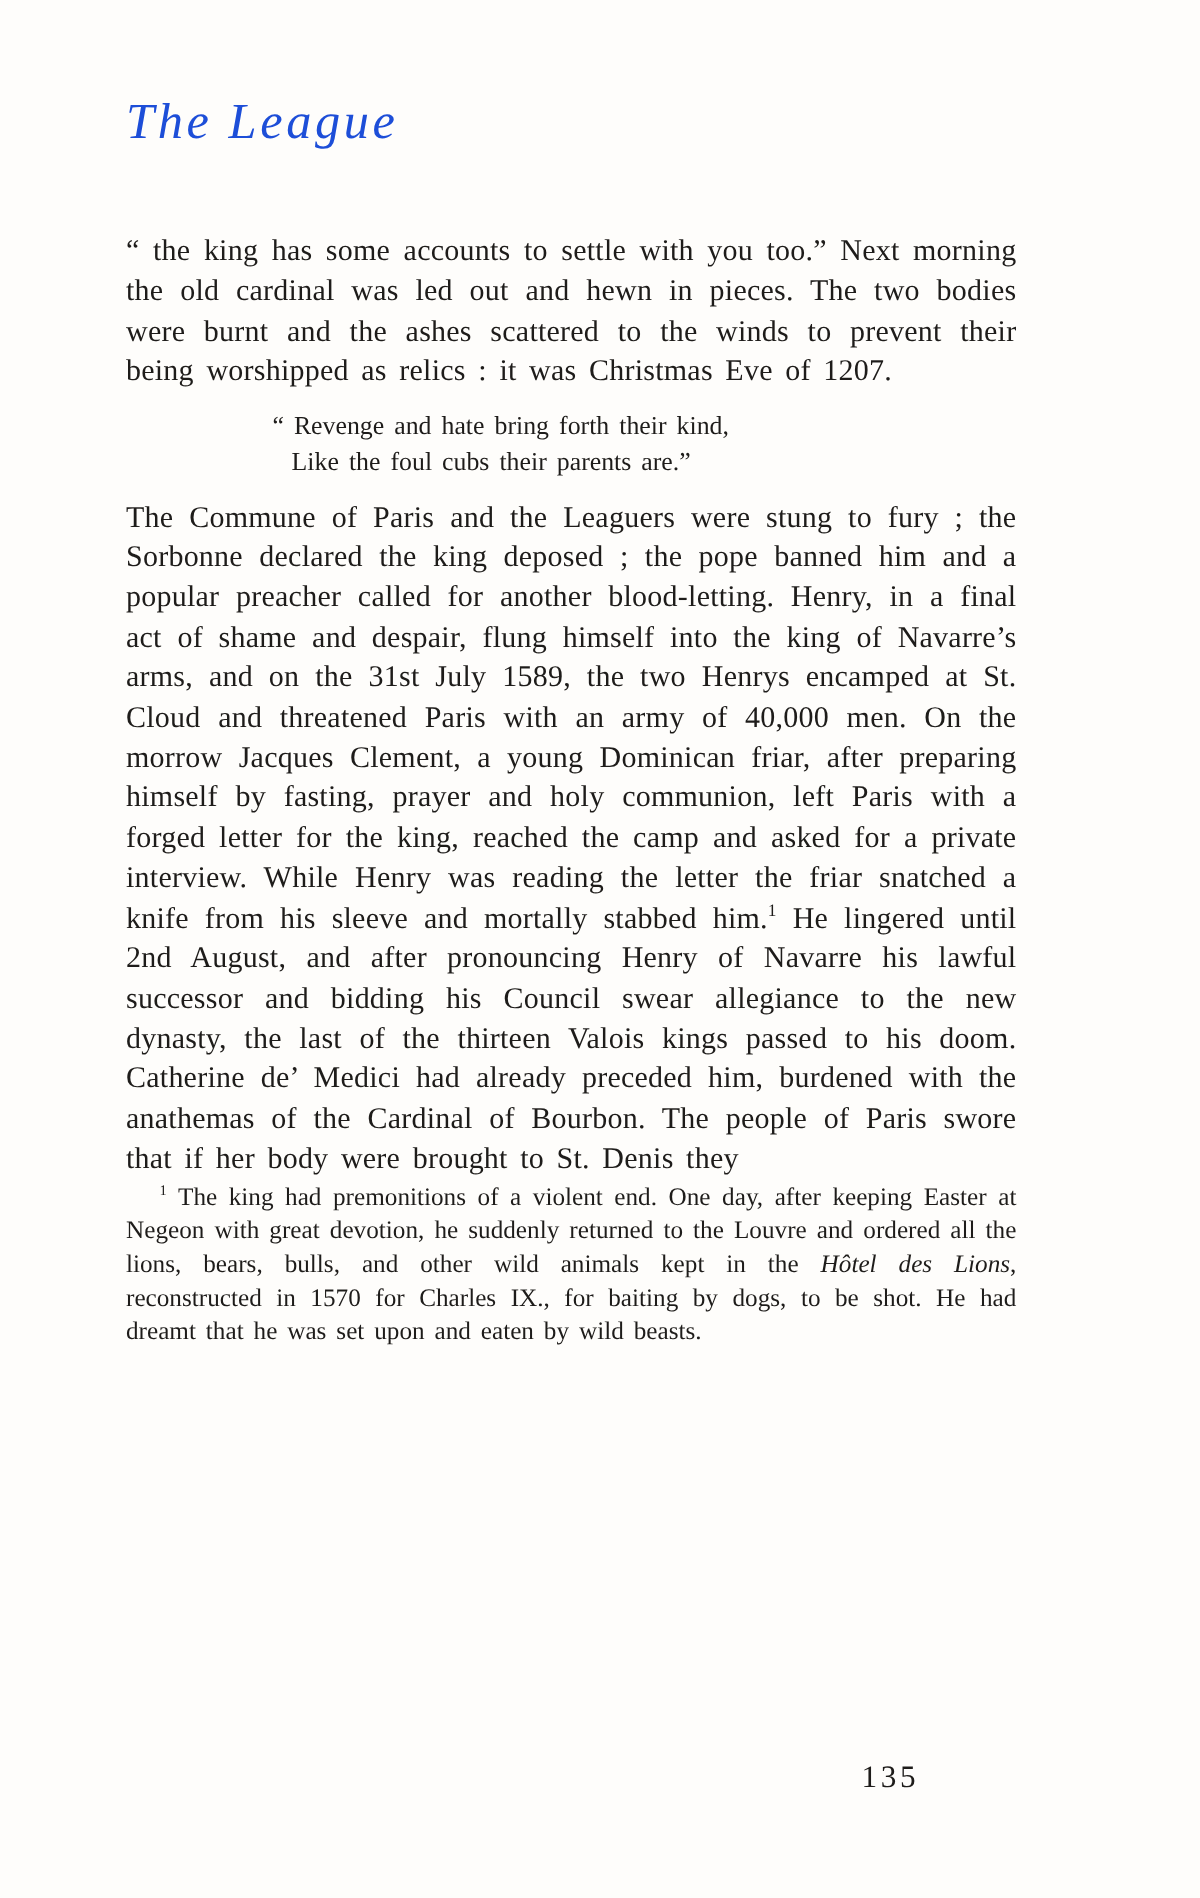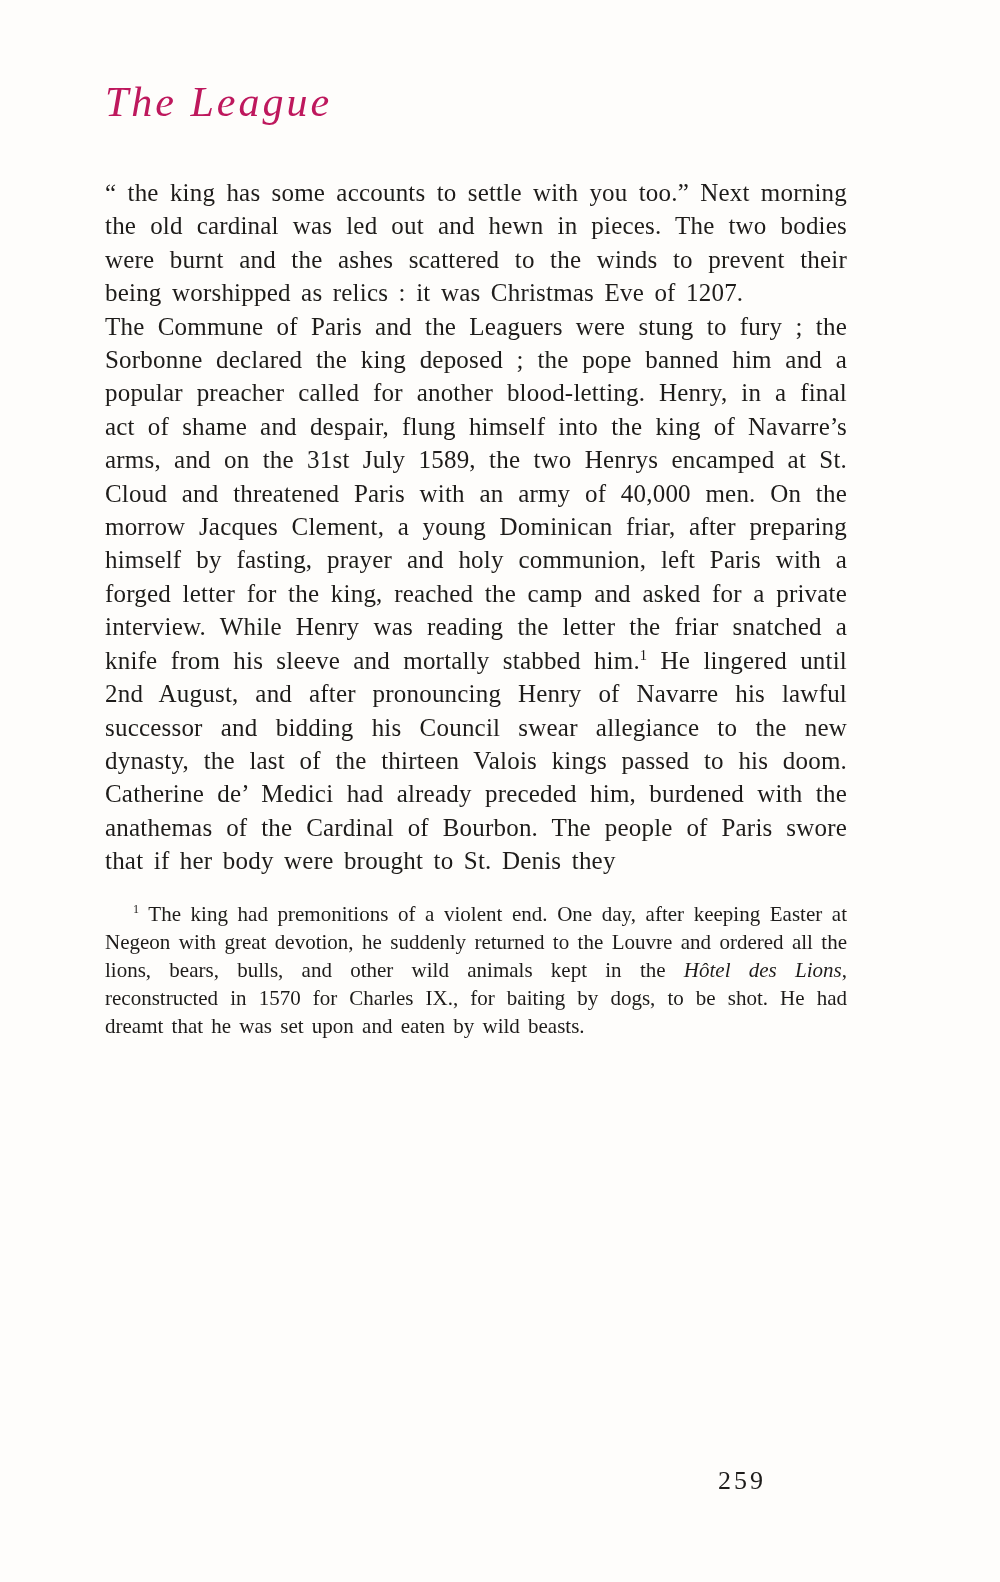--- a/index.html
+++ b/index.html
@@ -24,22 +24,22 @@
     left: 105px;
     top: 78px;
     width: 742px;
   }
 
   .chapter-header {
     font-style: italic;
     font-weight: 500;
     font-size: 42px;
     letter-spacing: 3px;
-    margin-bottom: 50px;
-    color: #be185d;
+    margin-bottom: 67px;
+    color: #1d4ed8;
   }
 
   .body-para {
     font-size: 25px;
     line-height: 33.4px;
     text-align: justify;
     word-spacing: 4px;
     letter-spacing: 0.2px;
   }
 
@@ -58,21 +58,20 @@
     margin-left: 16px;
   }
 
   sup.fn-ref {
     font-size: 58%;
     vertical-align: super;
     line-height: 0;
   }
 
   .footnote {
-    margin-top: 22px;
     font-size: 21px;
     line-height: 28.2px;
     text-align: justify;
     word-spacing: 3px;
     text-indent: 28px;
   }
 
   .footnote i {
     font-style: italic;
   }
@@ -90,21 +89,25 @@
 <body>
 
 <div class="page">
   <div class="content">
 
     <h1 class="chapter-header">The League</h1>
 
     <p class="body-para">“ the king has some accounts to settle with you too.” Next morning the old cardinal was led out and hewn in pieces.  The two bodies were burnt and the ashes scattered to the winds to prevent their being worshipped as relics : it was Christmas Eve of 1207.</p>
 
 
+    <div class="verse">
+      <div class="verse-line-1">“ Revenge and hate bring forth their  kind,</div>
+      <div class="verse-line-2">Like the foul cubs their parents are.”</div>
+    </div>
 
     <p class="body-para"><span>The Commune of Paris and the Leaguers were stung to fury ; the Sorbonne declared the king deposed ; the pope banned him and a popular preacher called for another blood-letting.  Henry, in a final act of shame and despair, flung himself into the king of Navarre’s arms, and on the 31st July 1589, the two Henrys encamped at St. Cloud and threatened Paris with an army of 40,000 men.  On the morrow Jacques Clement, a young Dominican friar, after preparing himself by fasting, prayer and holy communion, left Paris with a forged letter for the king, reached the camp and asked for a private interview.  While Henry was reading the letter the friar snatched a knife from his sleeve and mortally stabbed him.</span><sup class="fn-ref">1</sup><span>  He lingered until 2nd August, and after pronouncing Henry of Navarre his lawful successor and bidding his Council swear allegiance to the new dynasty, the last of the thirteen Valois kings passed to his doom.  Catherine de’ Medici had already preceded him, burdened with the anathemas of the Cardinal of Bourbon.  The people of Paris swore that if her body were brought to St. Denis they</span></p>
 
     <div class="footnote"><sup class="fn-ref">1</sup><span> The king had premonitions of a violent end.  One day, after keeping Easter at Negeon with great devotion, he suddenly returned to the Louvre and ordered all the lions, bears, bulls, and other wild animals kept in the </span><i>Hôtel des Lions</i><span>, reconstructed in 1570 for Charles IX., for baiting by dogs, to be shot.  He had dreamt that he was set upon and eaten by wild beasts.</span></div>
 
   </div>
 
-  <div class="page-number">259</div>
+  <div class="page-number">135</div>
 </div>
 
 </body></html>

